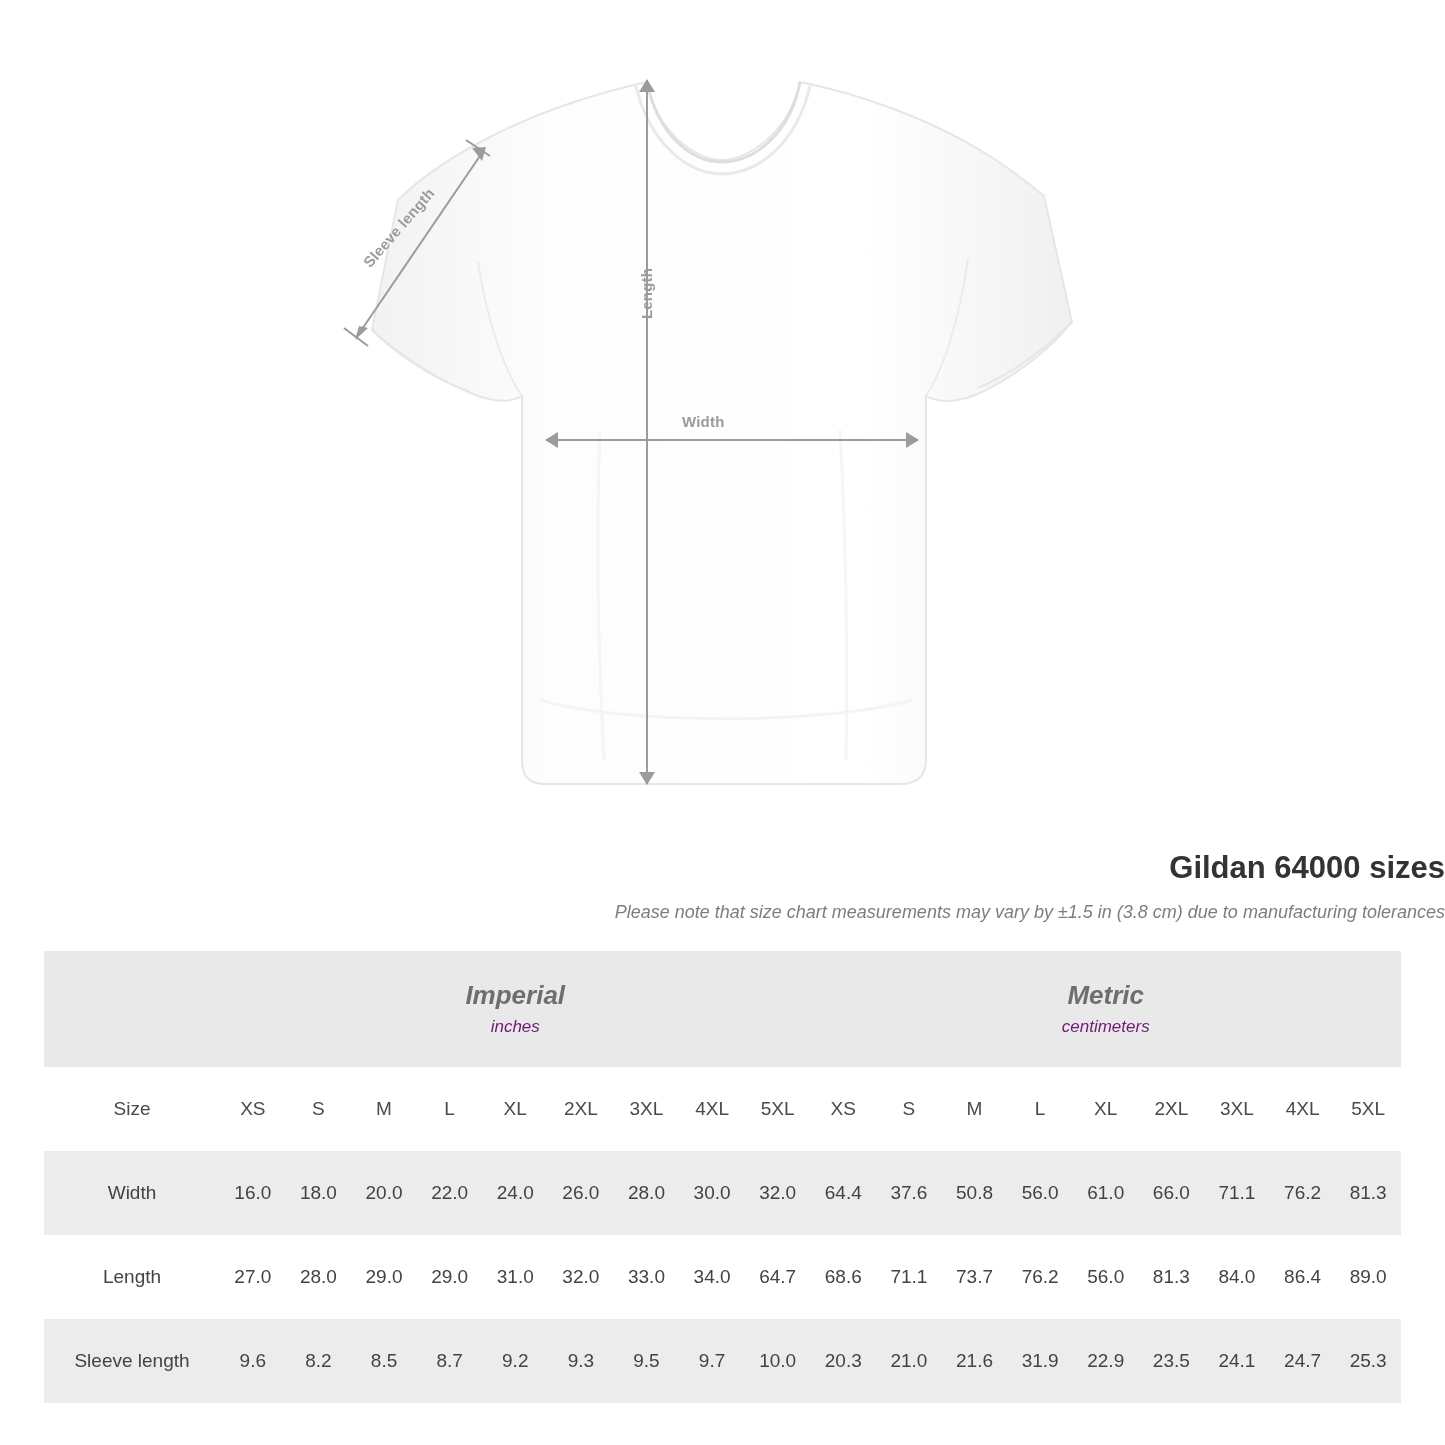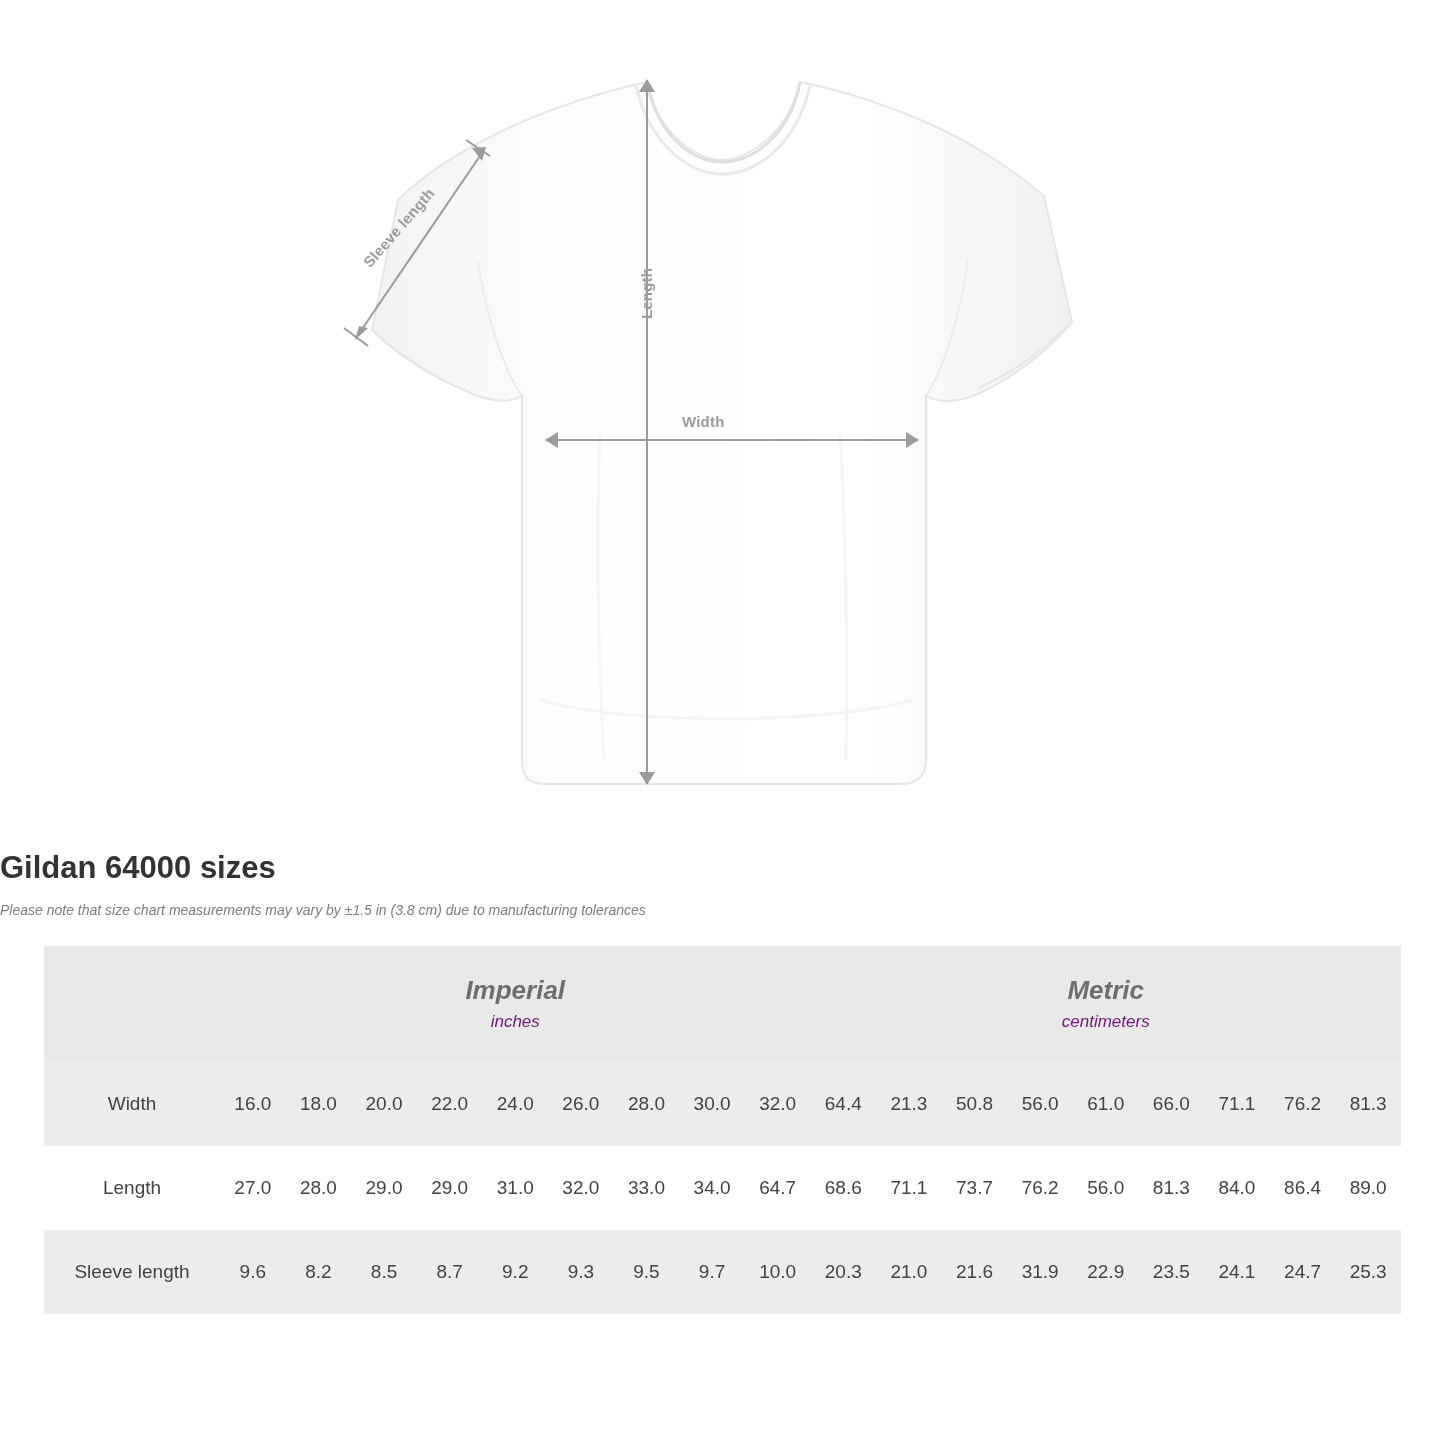--- a/index.html
+++ b/index.html
@@ -52,31 +52,31 @@
   }
   .dim-sleeve {
     left: 349px;
     top: 219px;
     transform: rotate(-49deg);
     transform-origin: center center;
   }
 
   
   .title-block {
-    text-align: left;
+    text-align: right;
     margin-top: 30px;
   }
   .chart-title {
     font-size: 31px;
     font-weight: bold;
     color: #333333;
     margin: 0 0 16px 0;
   }
   .chart-note {
-    font-size: 14px;
+    font-size: 18px;
     font-style: italic;
     color: #7d7d7d;
     margin: 0;
   }
 
   
   .table-wrap {
     margin-top: 28px;
     padding: 0 44px;
   }
@@ -219,34 +219,55 @@
           <td colspan="9">
             <div class="unit-name">Imperial</div>
             <div class="unit-sub">inches</div>
           </td>
           <td colspan="9">
             <div class="unit-name">Metric</div>
             <div class="unit-sub">centimeters</div>
           </td>
         </tr>
 
+        <tr class="head-row">
+          <td class="row-label">Size</td>
+          <td>XS</td>
+          <td>S</td>
+          <td>M</td>
+          <td>L</td>
+          <td>XL</td>
+          <td>2XL</td>
+          <td>3XL</td>
+          <td>4XL</td>
+          <td>5XL</td>
+          <td>XS</td>
+          <td>S</td>
+          <td>M</td>
+          <td>L</td>
+          <td>XL</td>
+          <td>2XL</td>
+          <td>3XL</td>
+          <td>4XL</td>
+          <td>5XL</td>
+        </tr>
 
         <tr class="data-row band-grey">
           <td class="row-label">Width</td>
           <td>16.0</td>
           <td>18.0</td>
           <td>20.0</td>
           <td>22.0</td>
           <td>24.0</td>
           <td>26.0</td>
           <td>28.0</td>
           <td>30.0</td>
           <td>32.0</td>
           <td>64.4</td>
-          <td>21.3</td>
+          <td>37.6</td>
           <td>50.8</td>
           <td>56.0</td>
           <td>61.0</td>
           <td>66.0</td>
           <td>71.1</td>
           <td>76.2</td>
           <td>81.3</td>
         </tr>
 
         <tr class="data-row band-white">

